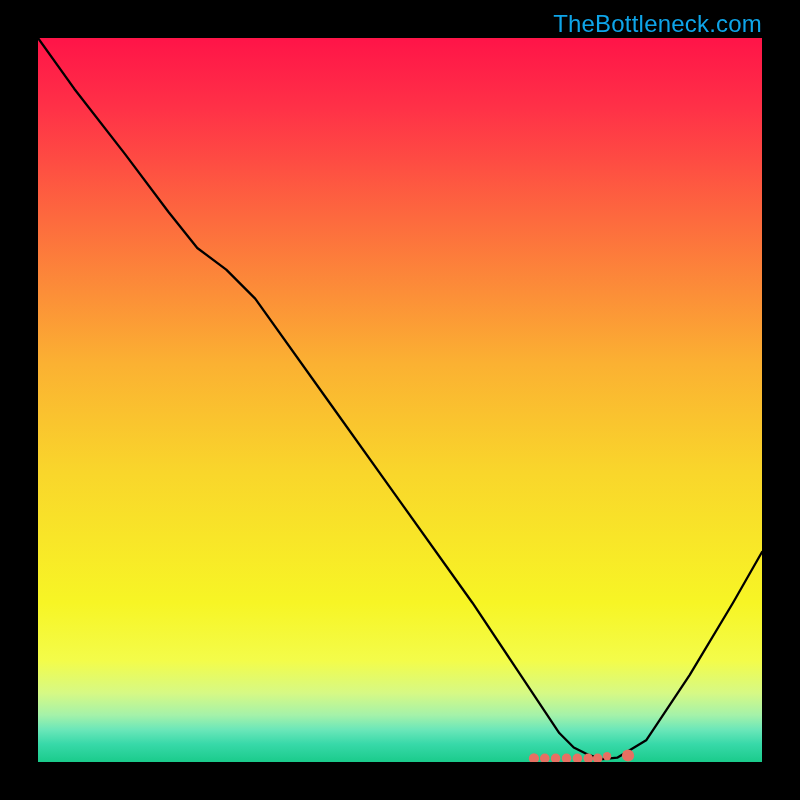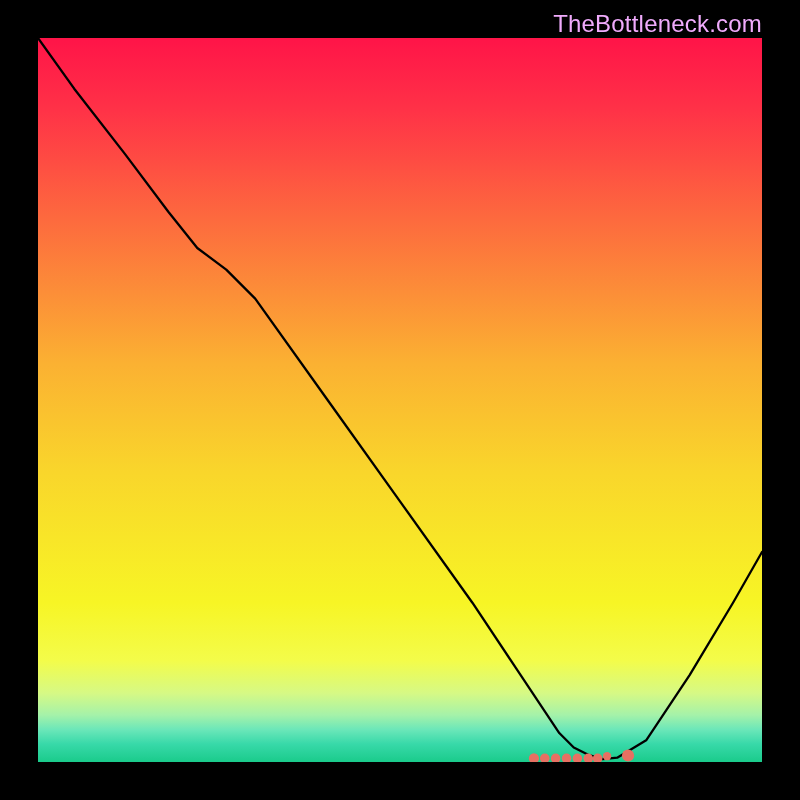--- a/index.html
+++ b/index.html
@@ -22,21 +22,21 @@
     width: 724px;
     height: 724px;
   }
   .watermark {
     position: absolute;
     top: 10px;
     right: 38px;
     font-family: Arial, Helvetica, sans-serif;
     font-size: 24px;
     font-weight: 500;
-    color: #f0abfc;
+    color: #0ea5e9;
     letter-spacing: 0.2px;
   }
   svg {
     display: block;
   }
 </style>
 </head>
 <body>
 
 <div class="chart-container">

